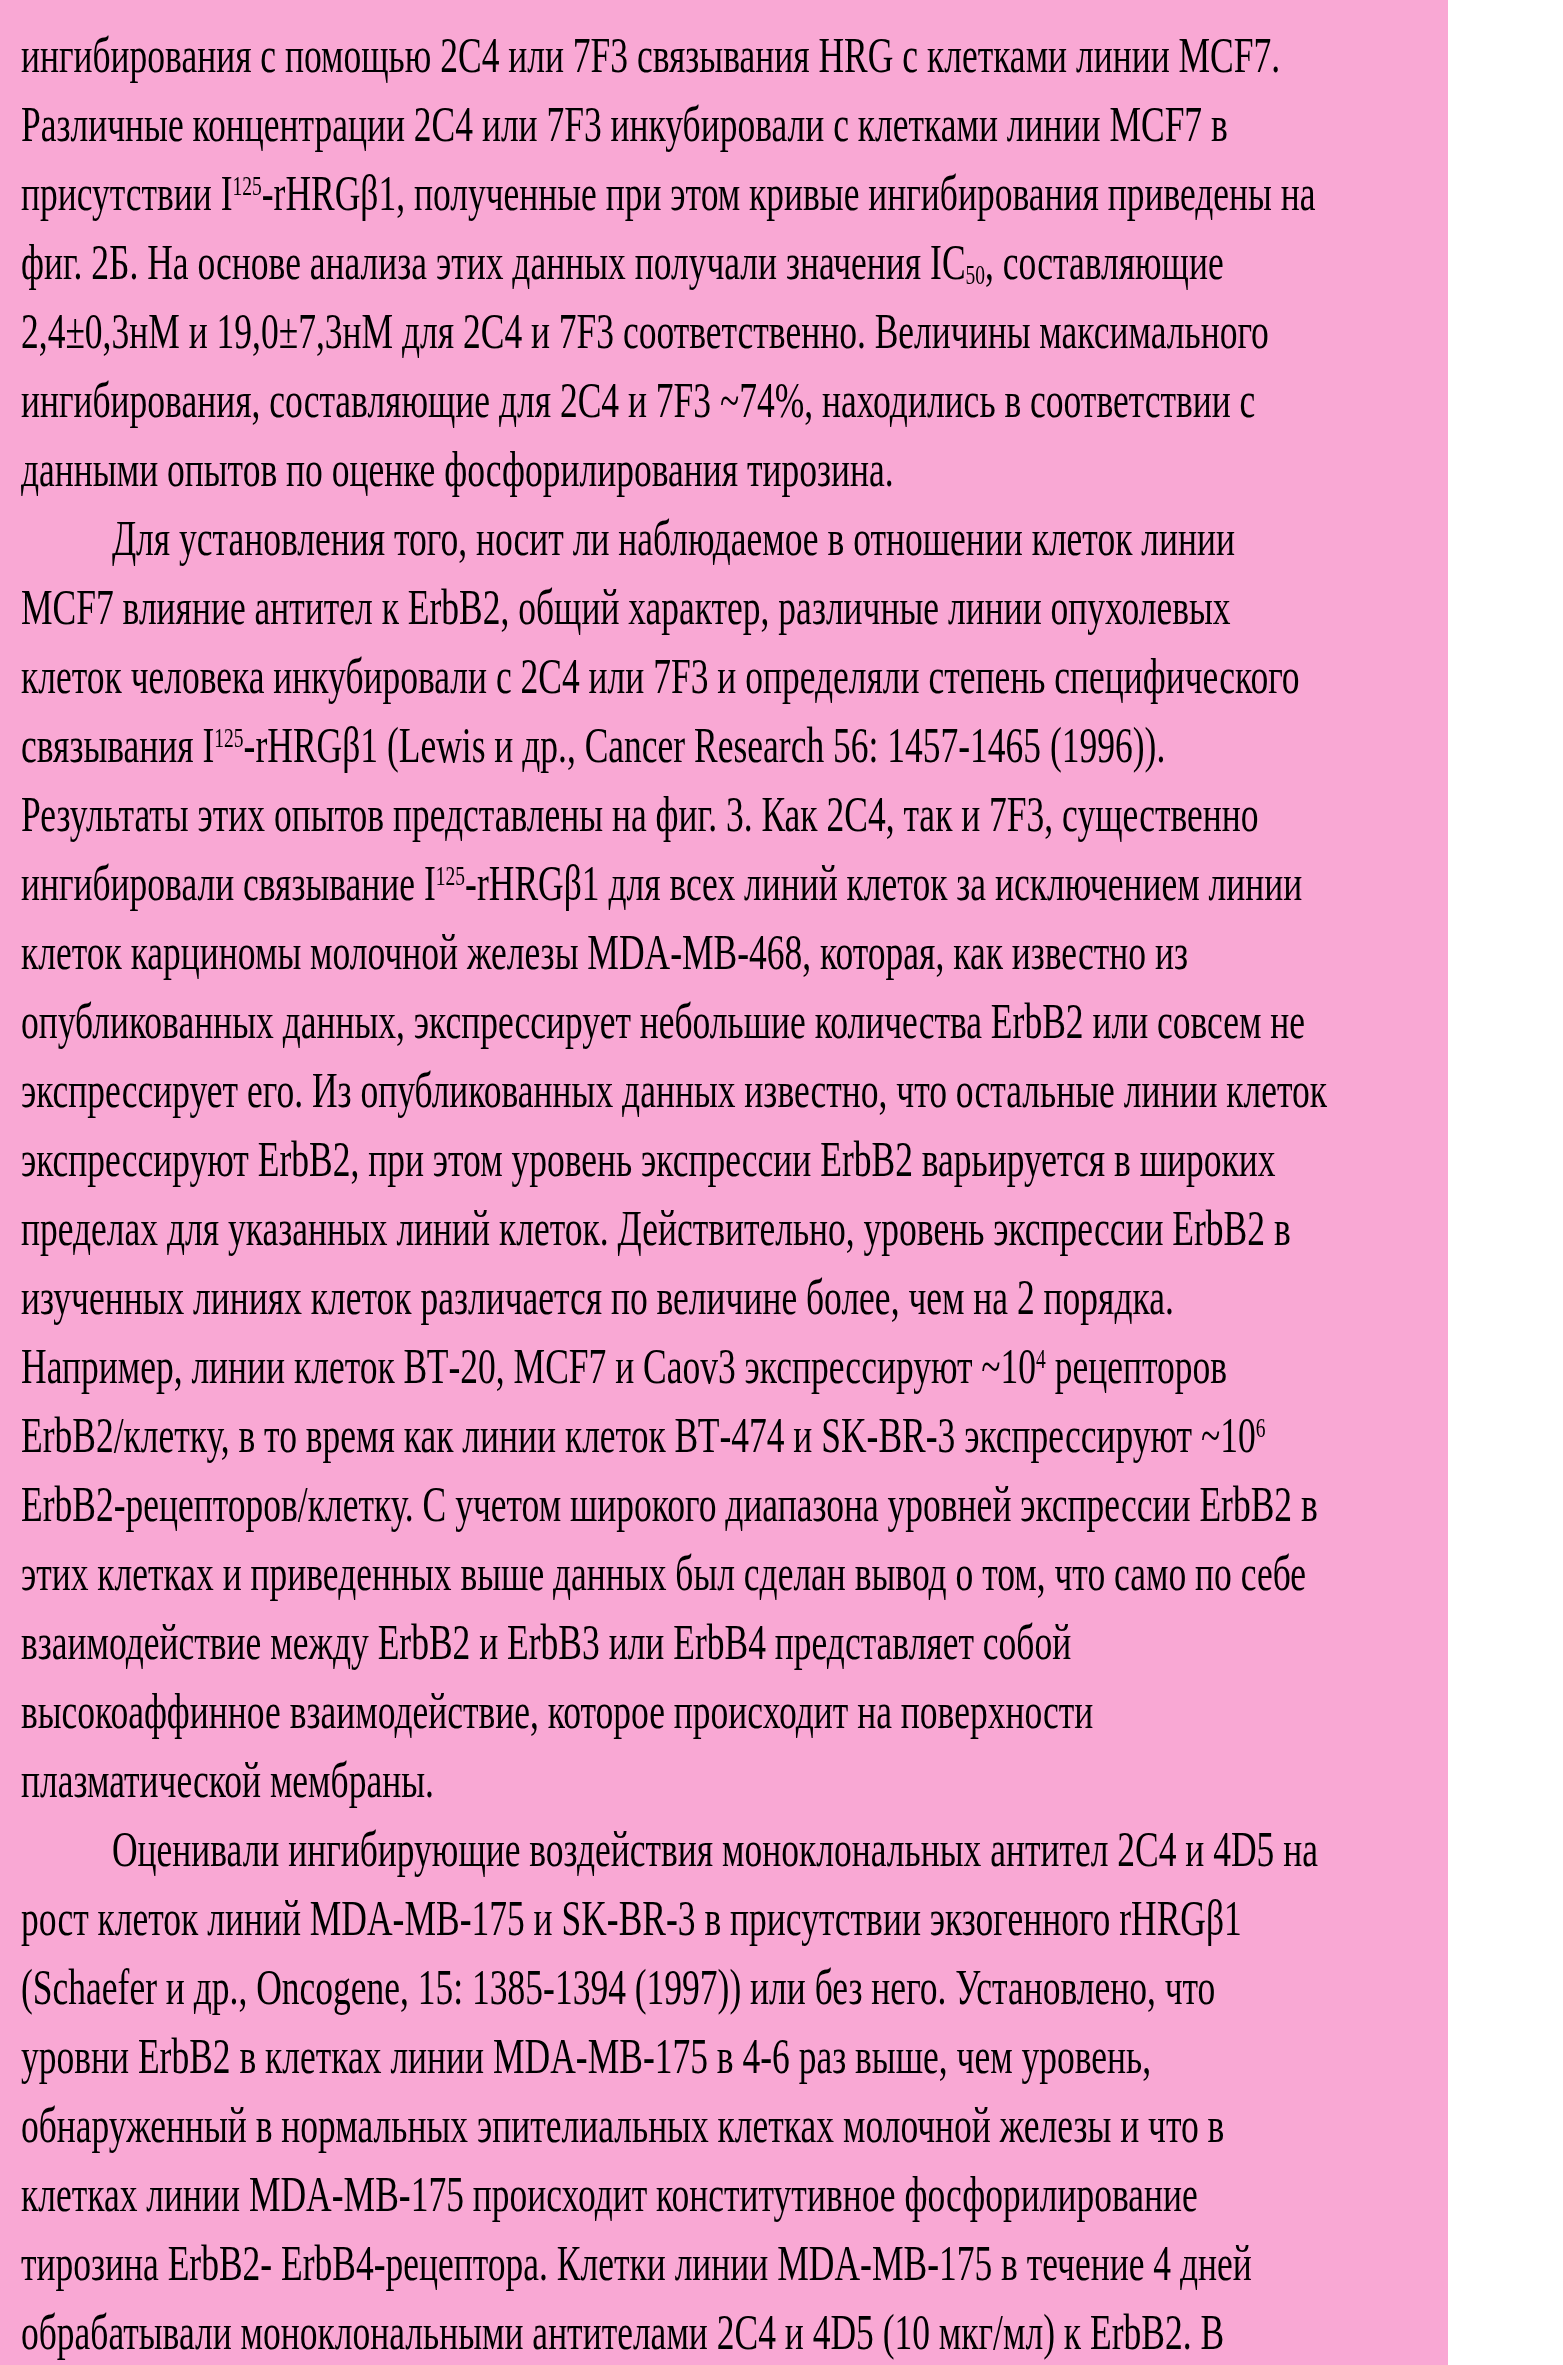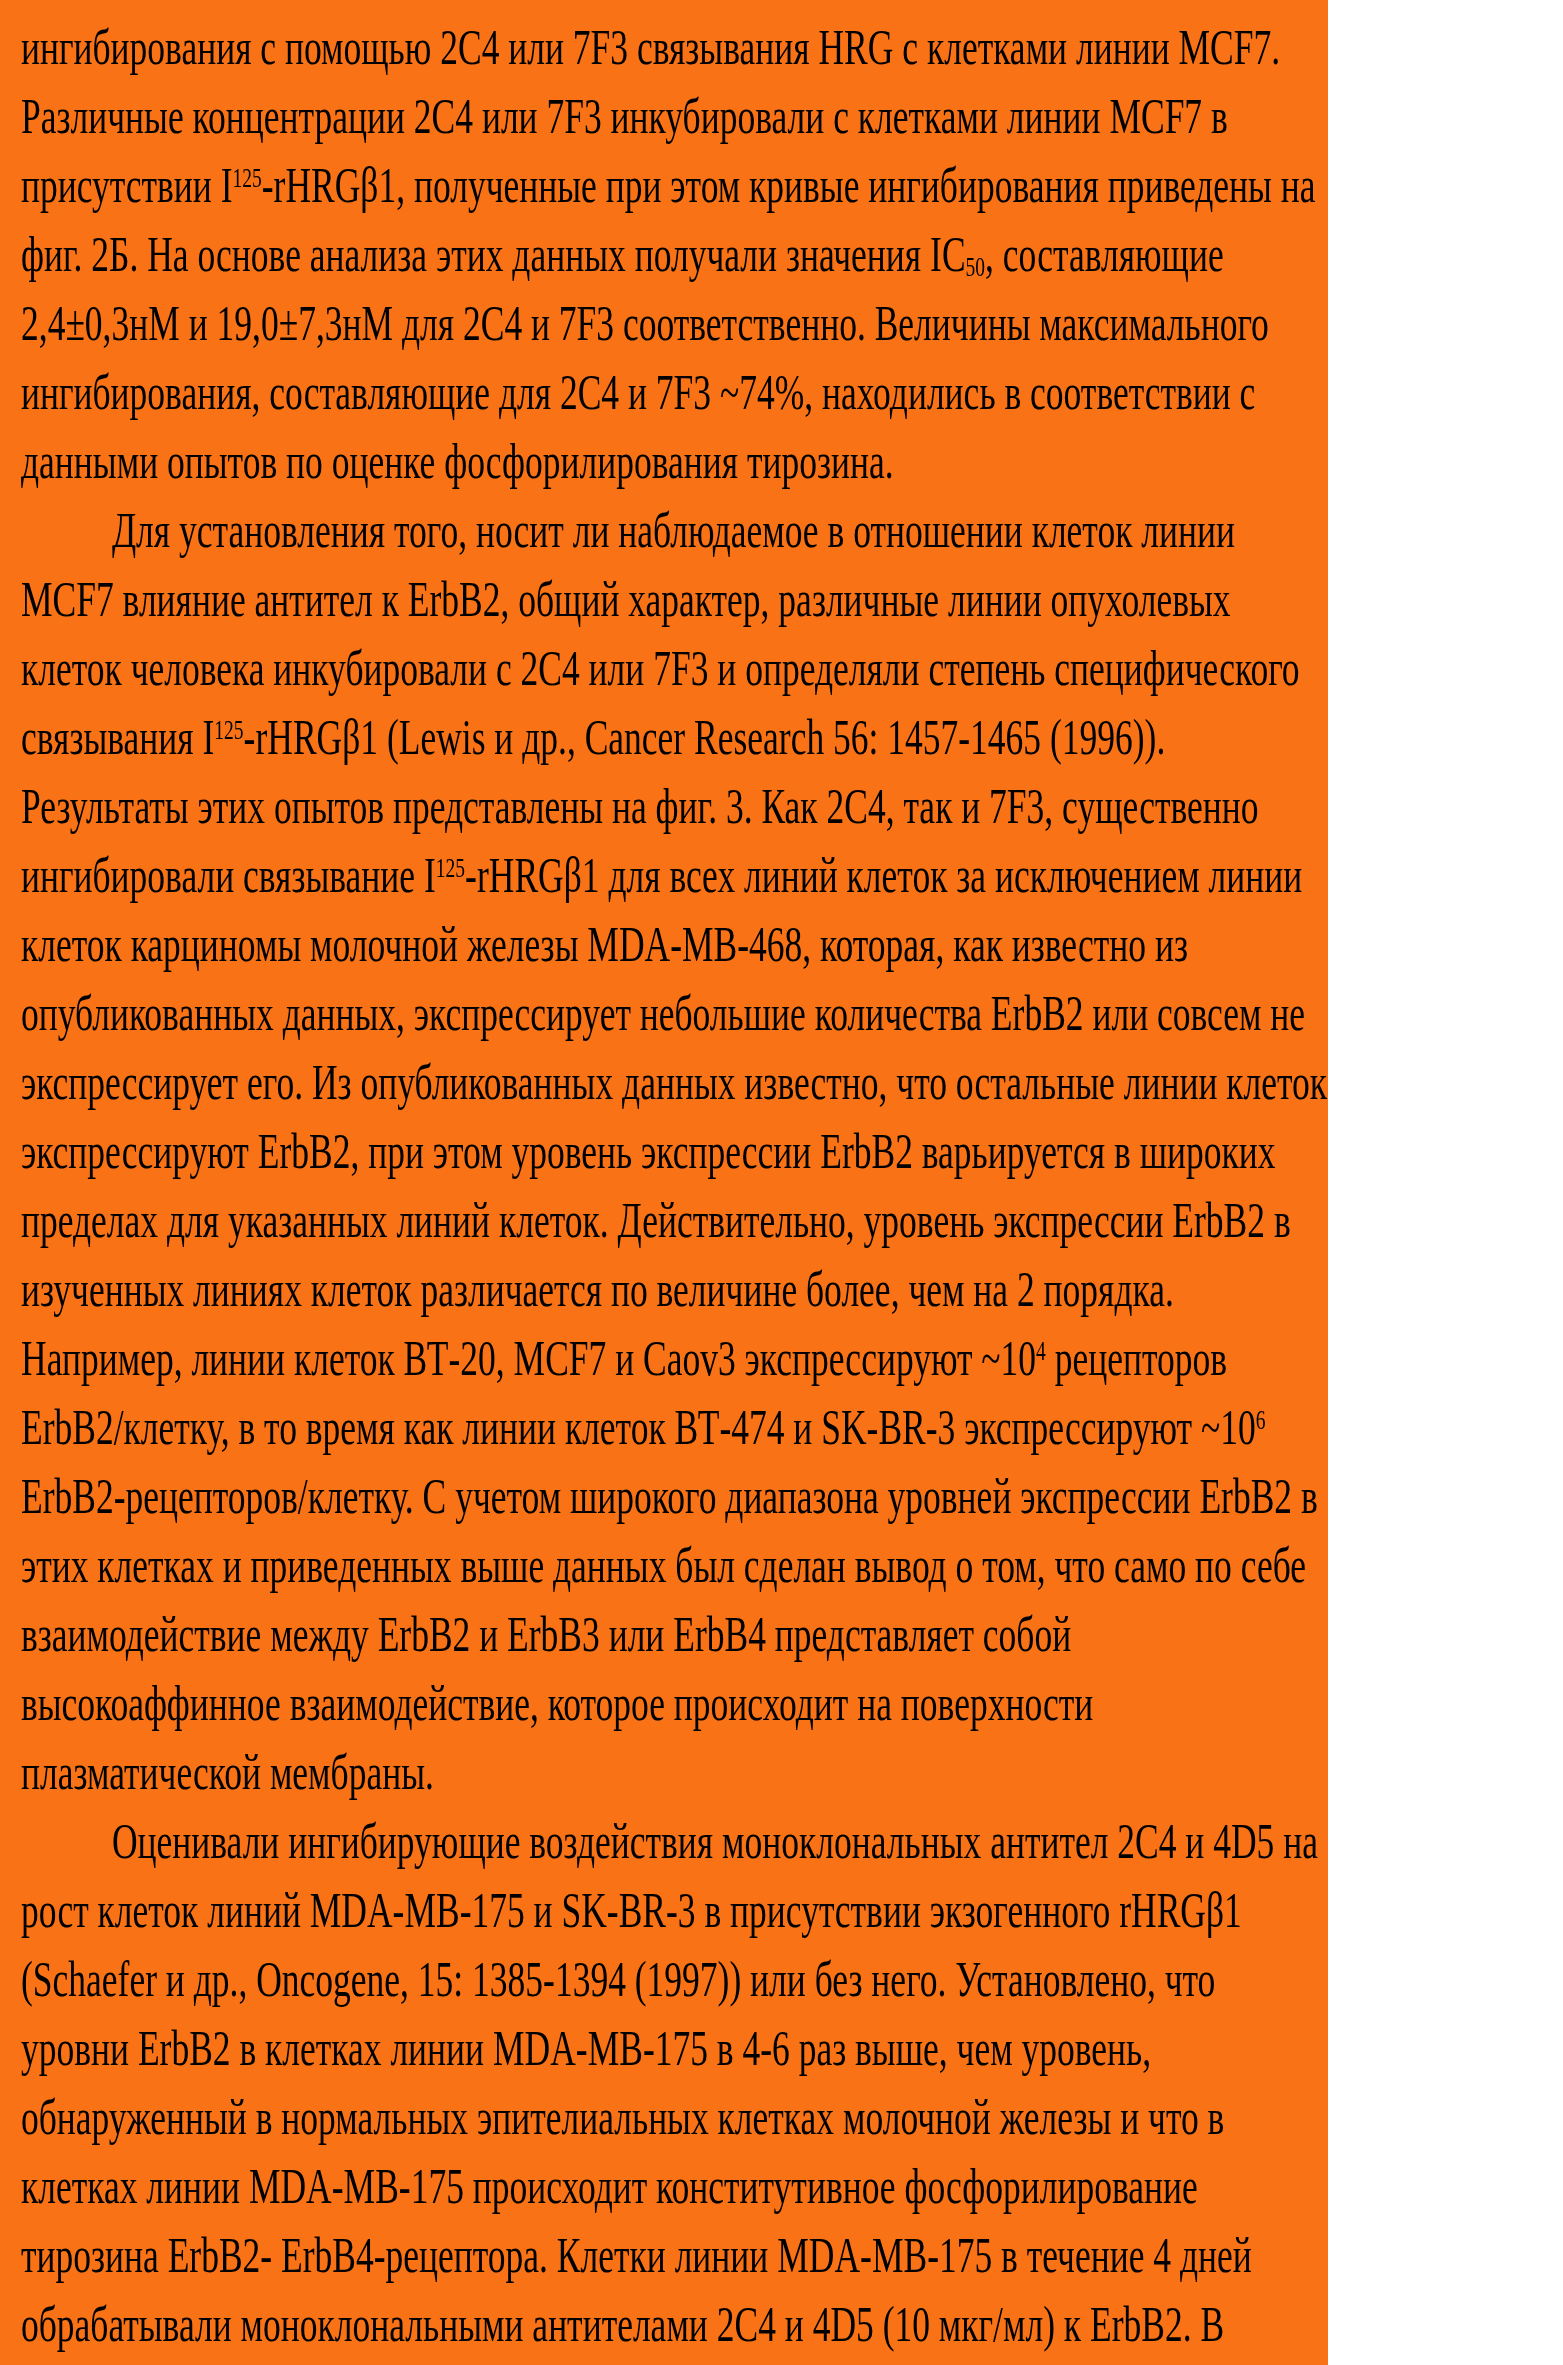--- a/index.html
+++ b/index.html
@@ -2,27 +2,27 @@
 <html style="font-size:13px"><head>
 <meta charset="utf-8">
 <style>
   html, body {
     margin: 0;
     padding: 0;
     background: #ffffff;
   }
   .page {
     position: relative;
-    width: 1328px;
+    width: 1448px;
     height: 2366px;
-    background: #f97316;
+    background: #f9a8d4;
     color: #000000;
     overflow: hidden;
     box-sizing: border-box;
-    padding: 13px 0 0 21px;
+    padding: 21px 0 0 21px;
     font-family: "Liberation Serif", "DejaVu Serif", serif;
   }
   .textblock {
     width: 2165px; 
   }
   .line {
     white-space: nowrap;
     height: 69px;
     line-height: 69px;
     font-size: 50px;

